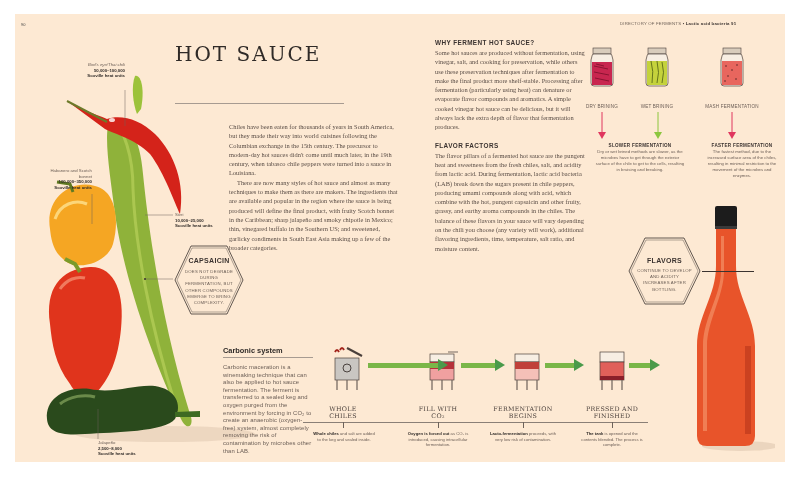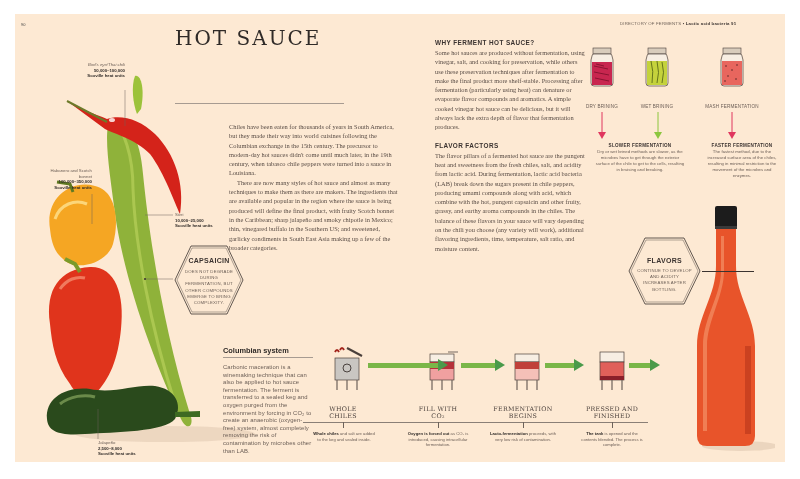--- a/index.html
+++ b/index.html
@@ -99,21 +99,21 @@
 
   <div class="hex" style="left:158px; top:230px; width:72px; height:72px;">
     <svg class="abs" style="left:0;top:0;" width="72" height="72">
       <polygon points="18,2 54,2 70,36 54,70 18,70 2,36" fill="none" stroke="#3b3330" stroke-width="0.8"></polygon>
       <polygon points="19,4 53,4 68,36 53,68 19,68 4,36" fill="none" stroke="#3b3330" stroke-width="0.4"></polygon>
     </svg>
     <div class="abs hex-title" style="left:0; top:13px; width:72px;">CAPSAICIN</div>
     <div class="abs hex-text" style="left:12px; top:25px; width:48px;">DOES NOT DEGRADE DURING FERMENTATION, BUT OTHER COMPOUNDS EMERGE TO BRING COMPLEXITY.</div>
   </div>
 
-  <div class="abs title" style="left:160px; top:12px;">HOT SAUCE</div>
+  <div class="abs title" style="left:160px; top:28px;">HOT SAUCE</div>
   <div class="abs rule" style="left:160px; top:89px; width:169px;"></div>
 
   <div class="abs body-serif" style="left:214px; top:108px; width:170px;">
     <p style="margin:0;">Chiles have been eaten for thousands of years in South America, but they made their way into world cuisines following the Columbian exchange in the 15th century. The precursor to modern-day hot sauces didn't come until much later, in the 19th century, when tabasco chile peppers were turned into a sauce in Louisiana.</p>
     <p style="margin:0; text-indent:8px;">There are now many styles of hot sauce and almost as many techniques to make them as there are makers. The ingredients that are available and popular in the region where the sauce is being produced will define the final product, with fruity Scotch bonnet in the Caribbean; sharp jalapeño and smoky chipotle in Mexico; thin, vinegared buffalo in the Southern US; and sweetened, garlicky condiments in South East Asia making up a few of the broader categories.</p>
   </div>
 
   <div class="abs" style="left:420px; top:22px; width:150px;">
     <div class="sect-head" style="margin-top:3px; margin-bottom:2px;">WHY FERMENT HOT SAUCE?</div>
     <div class="body-serif">Some hot sauces are produced without fermentation, using vinegar, salt, and cooking for preservation, while others use these preservation techniques after fermentation to make the final product more shelf-stable. Processing after fermentation (particularly using heat) can denature or evaporate flavor compounds and aromatics. A simple cooked vinegar hot sauce can be delicious, but it will always lack the extra depth of flavor that fermentation produces.</div>
@@ -183,21 +183,21 @@
   <div class="hex" style="left:612px; top:222px; width:75px;height:70px;">
     <svg class="abs" style="left:0;top:0;" width="75" height="70">
       <polygon points="18,2 57,2 73,35 57,68 18,68 2,35" fill="none" stroke="#3b3330" stroke-width="0.8"></polygon>
       <polygon points="19,4 56,4 71,35 56,66 19,66 4,35" fill="none" stroke="#3b3330" stroke-width="0.4"></polygon>
     </svg>
     <div class="abs hex-title" style="left:0; top:21px; width:75px;">FLAVORS</div>
     <div class="abs hex-text" style="left:10px; top:32px; width:55px;">CONTINUE TO DEVELOP AND ACIDITY INCREASES AFTER BOTTLING.</div>
   </div>
   <div class="abs" style="left:687px; top:257px; width:52px; height:1px; background:#3b3330;"></div>
 
-  <div class="abs anaer-head" style="left:208px; top:332px;">Columbian system</div>
+  <div class="abs anaer-head" style="left:208px; top:332px;">Carbonic system</div>
   <div class="abs rule" style="left:208px; top:343px; width:90px;"></div>
   <div class="abs anaer-text" style="left:208px; top:350px; width:92px;">Carbonic maceration is a winemaking technique that can also be applied to hot sauce fermentation. The ferment is transferred to a sealed keg and oxygen purged from the environment by forcing in CO₂ to create an anaerobic (oxygen-free) system, almost completely removing the risk of contamination by microbes other than LAB.</div>
 
   <svg class="abs" style="left:310px; top:332px;" width="350" height="55">
 
     <g>
       <path d="M10 6 Q 12 2 14 6 M15 4 Q 17 0 19 4" stroke="#a3241b" stroke-width="2" fill="none"></path>
       <line x1="22" y1="2" x2="37" y2="10" stroke="#4a3f3a" stroke-width="2"></line>
       <rect x="10" y="12" width="24" height="22" fill="#c9c6c2" stroke="#4a3f3a" stroke-width="0.7"></rect>
       <circle cx="22" cy="22" r="4" fill="none" stroke="#3b3330" stroke-width="0.9"></circle>

